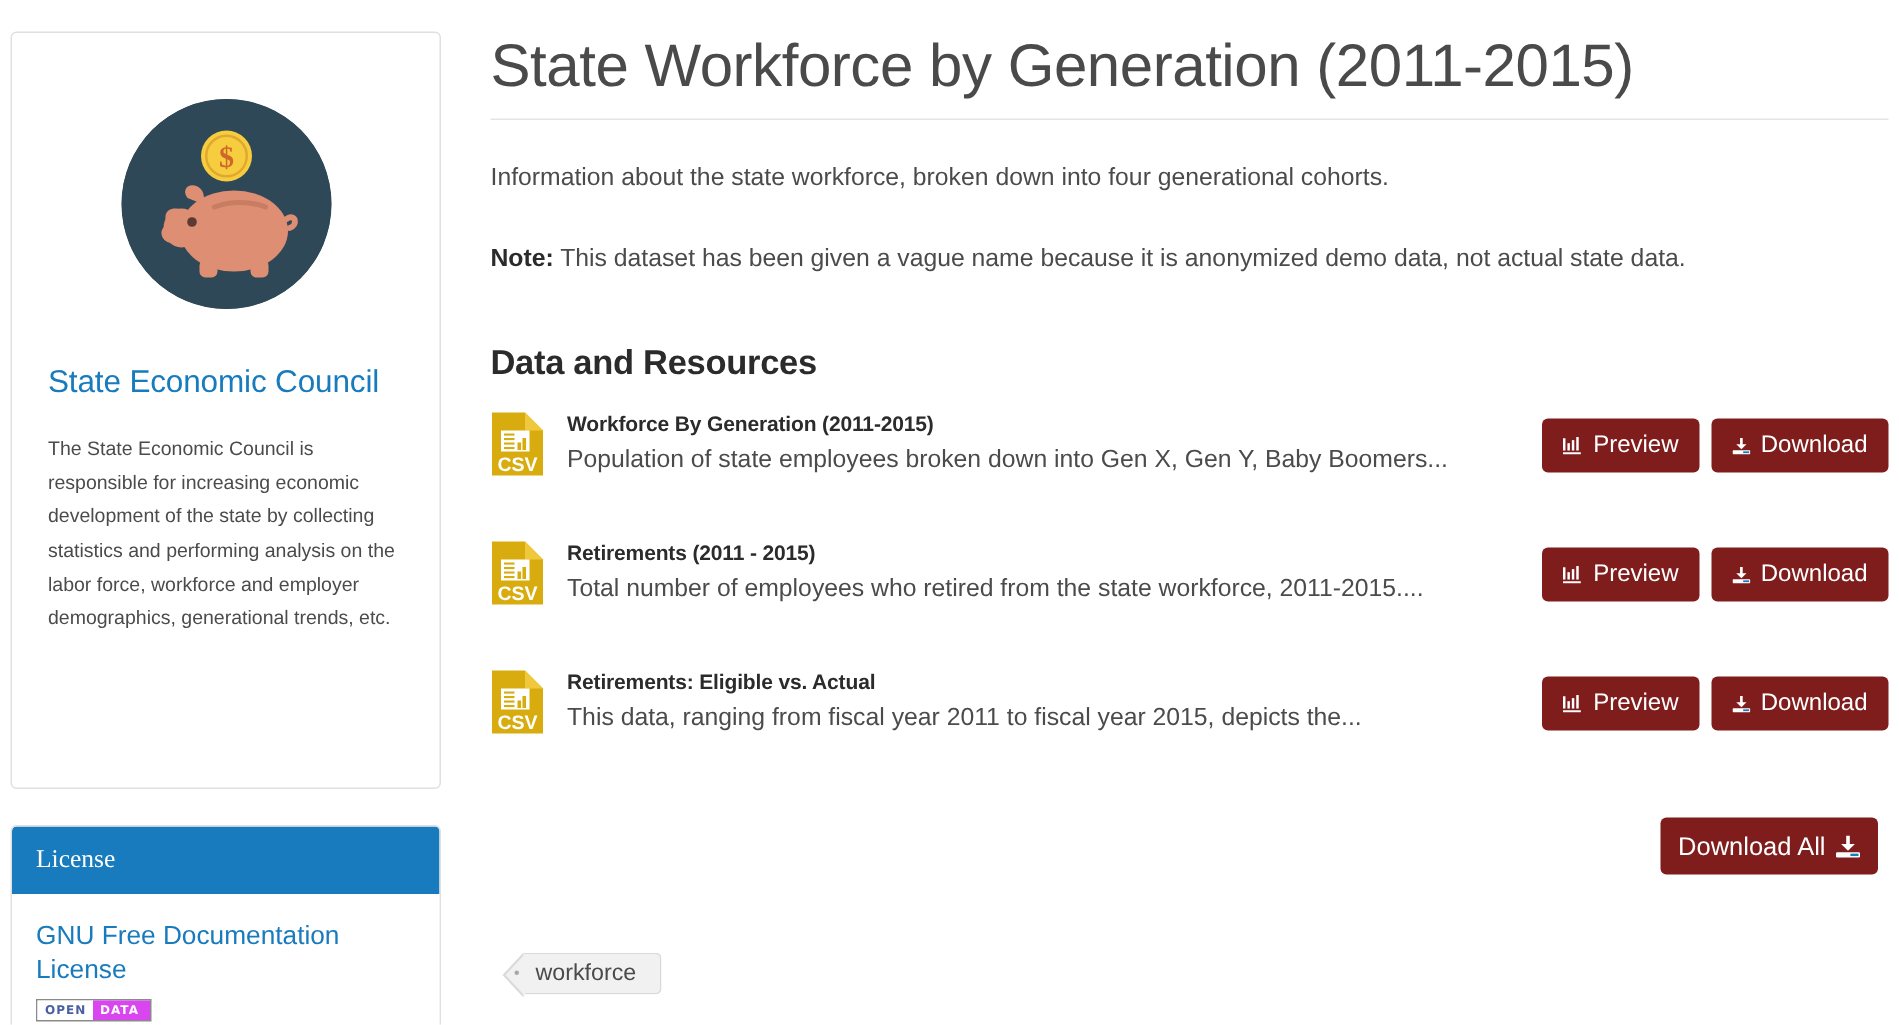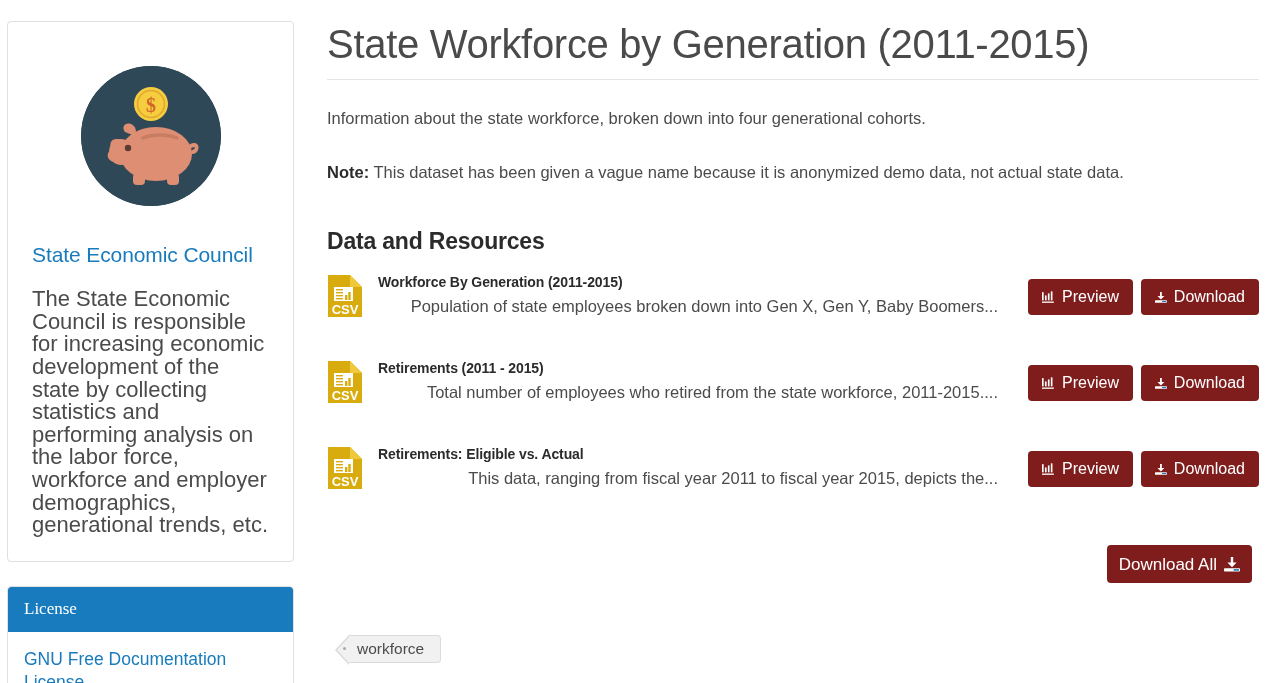--- a/index.html
+++ b/index.html
@@ -64,21 +64,21 @@
     font-weight: 400;
     margin: 14px 0 0 0;
     letter-spacing: -0.1px;
     cursor: pointer;
     text-decoration: none;
     display: block;
   }
 
   .org-desc {
     color: #4b4b4b;
-    font-size: 22px;
+    font-size: 13px;
     line-height: 22.6px;
     margin: 20px 0 0 0;
     font-weight: 400;
   }
 
   .license-card {
     margin-top: 24px;
     overflow: hidden;
   }
 
@@ -212,21 +212,20 @@
     display: block;
     cursor: pointer;
     letter-spacing: -0.1px;
   }
 
   .res-desc {
     font-size: 16.5px;
     color: #4b4b4b;
     line-height: 23px;
     margin-top: 2px;
-    text-align: right;
   }
 
   .res-actions {
     position: absolute;
     right: 0;
     top: 8px;
     display: flex;
     gap: 8px;
   }
 

